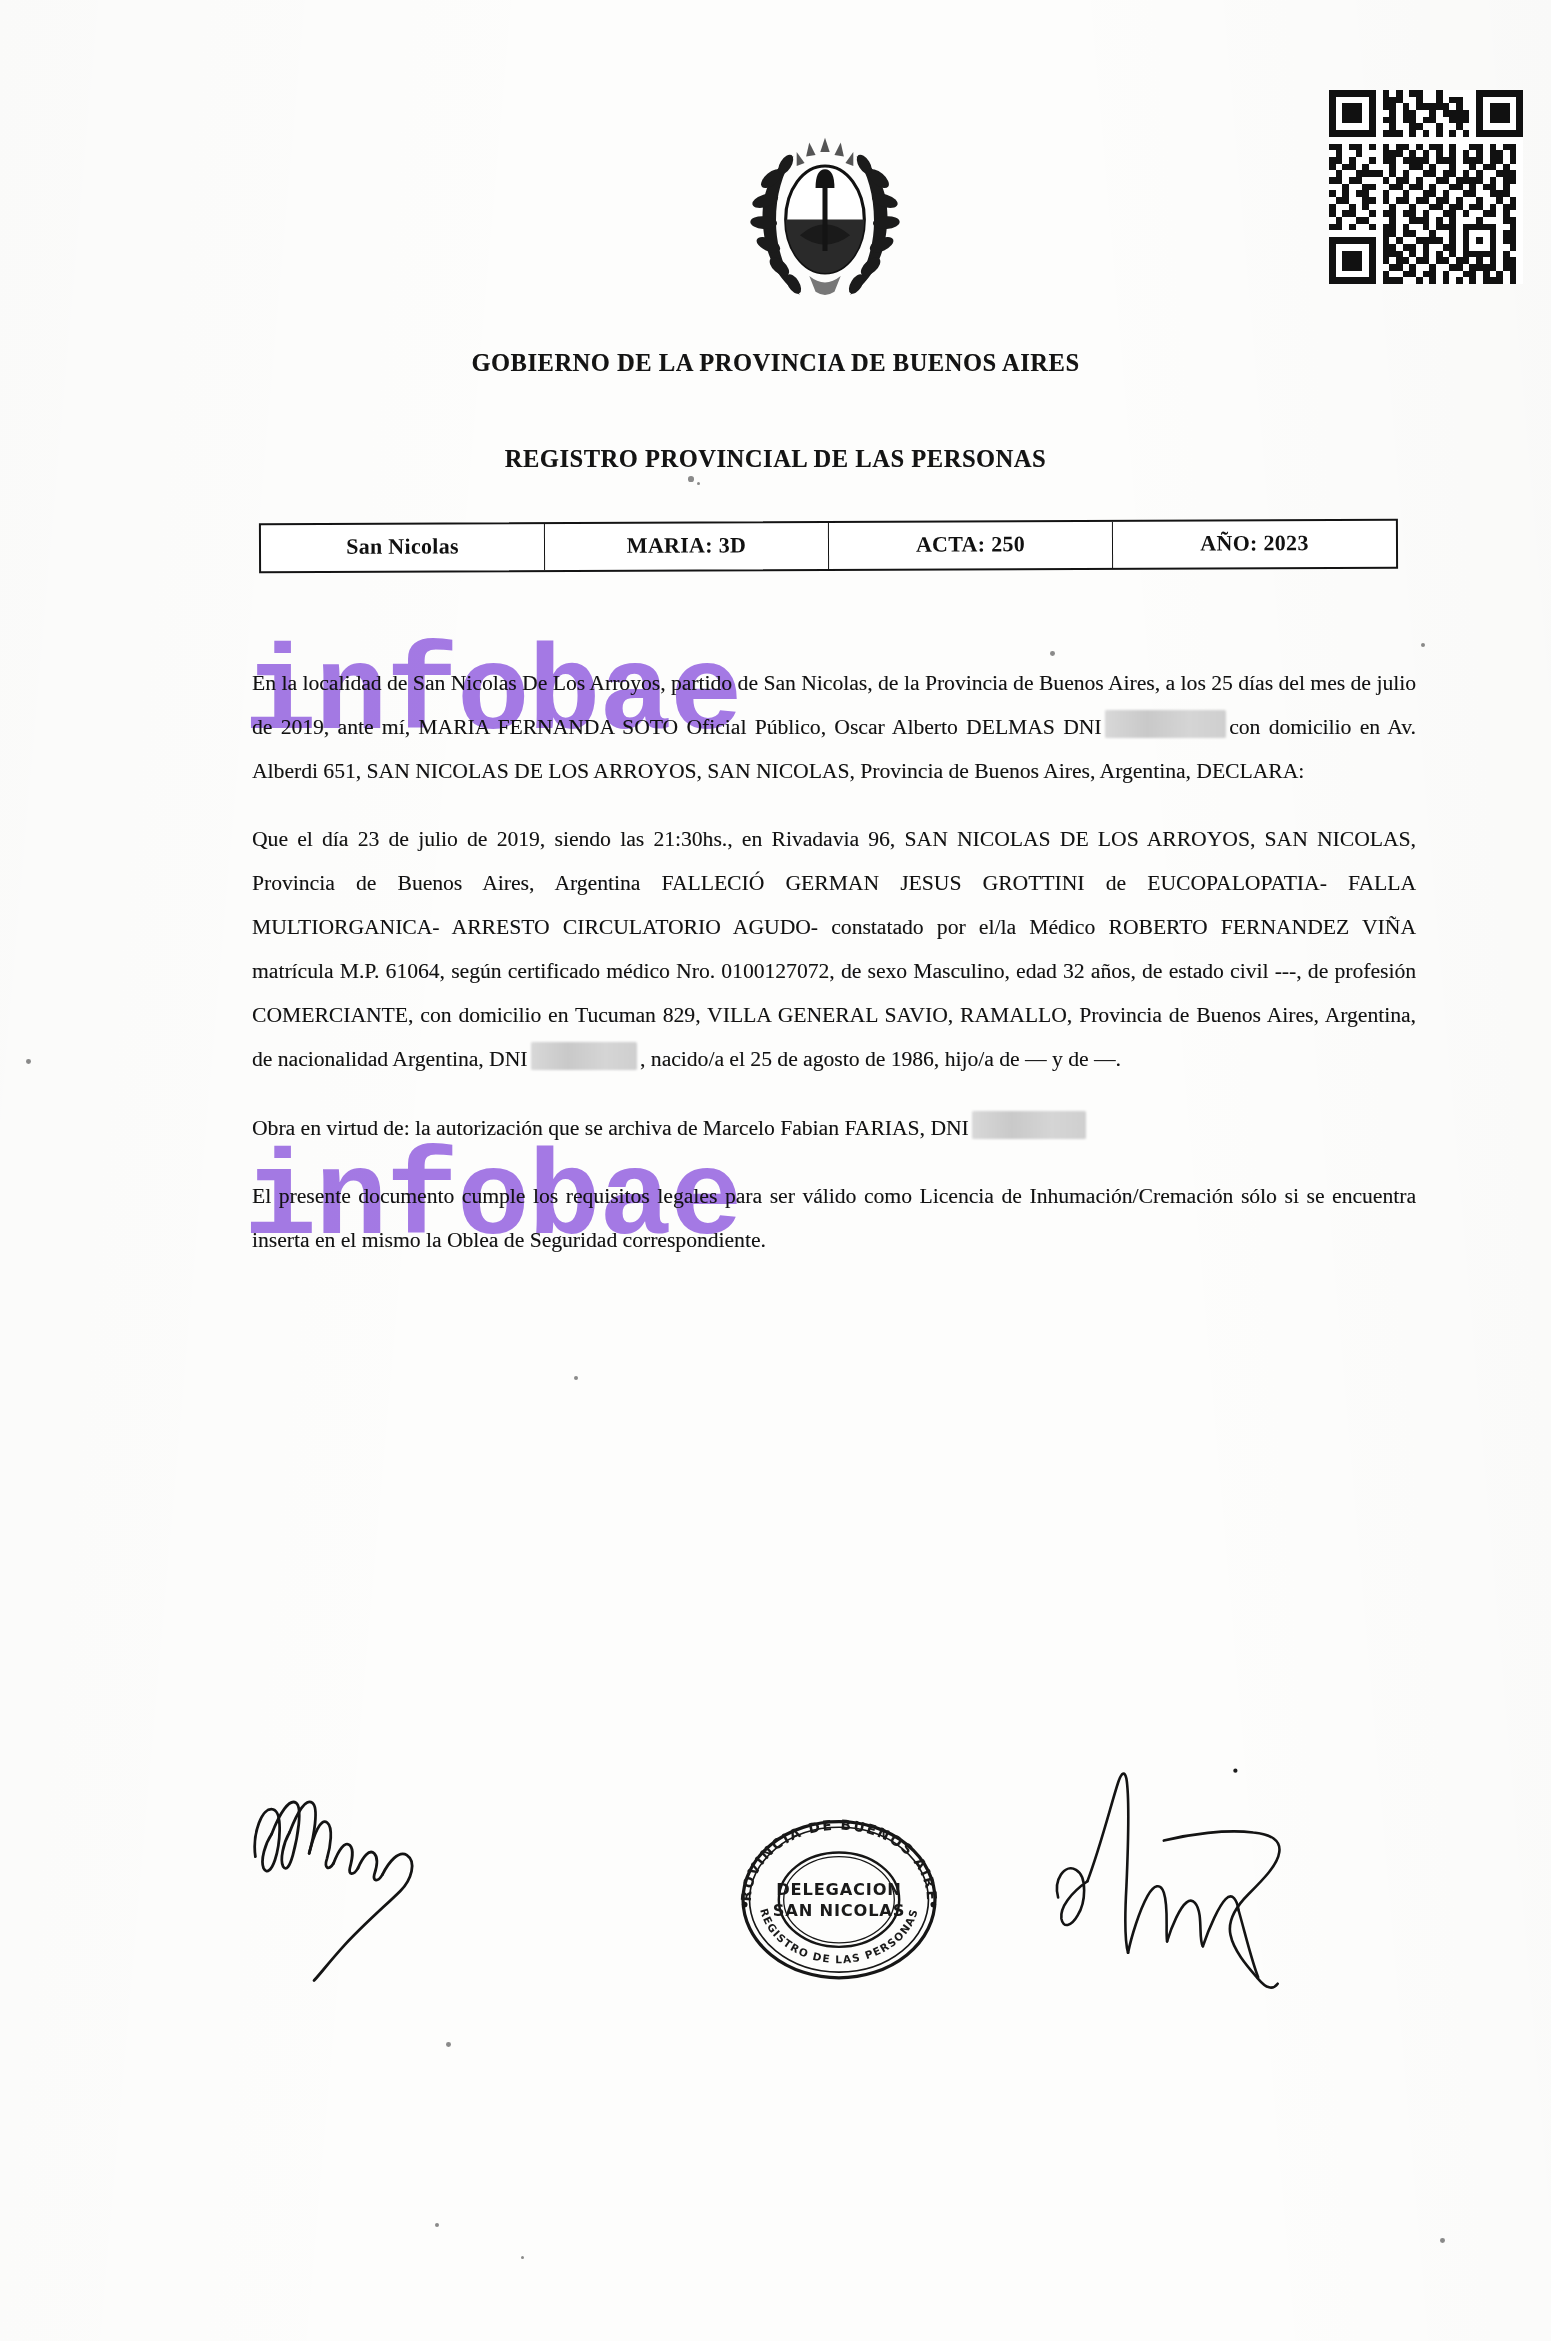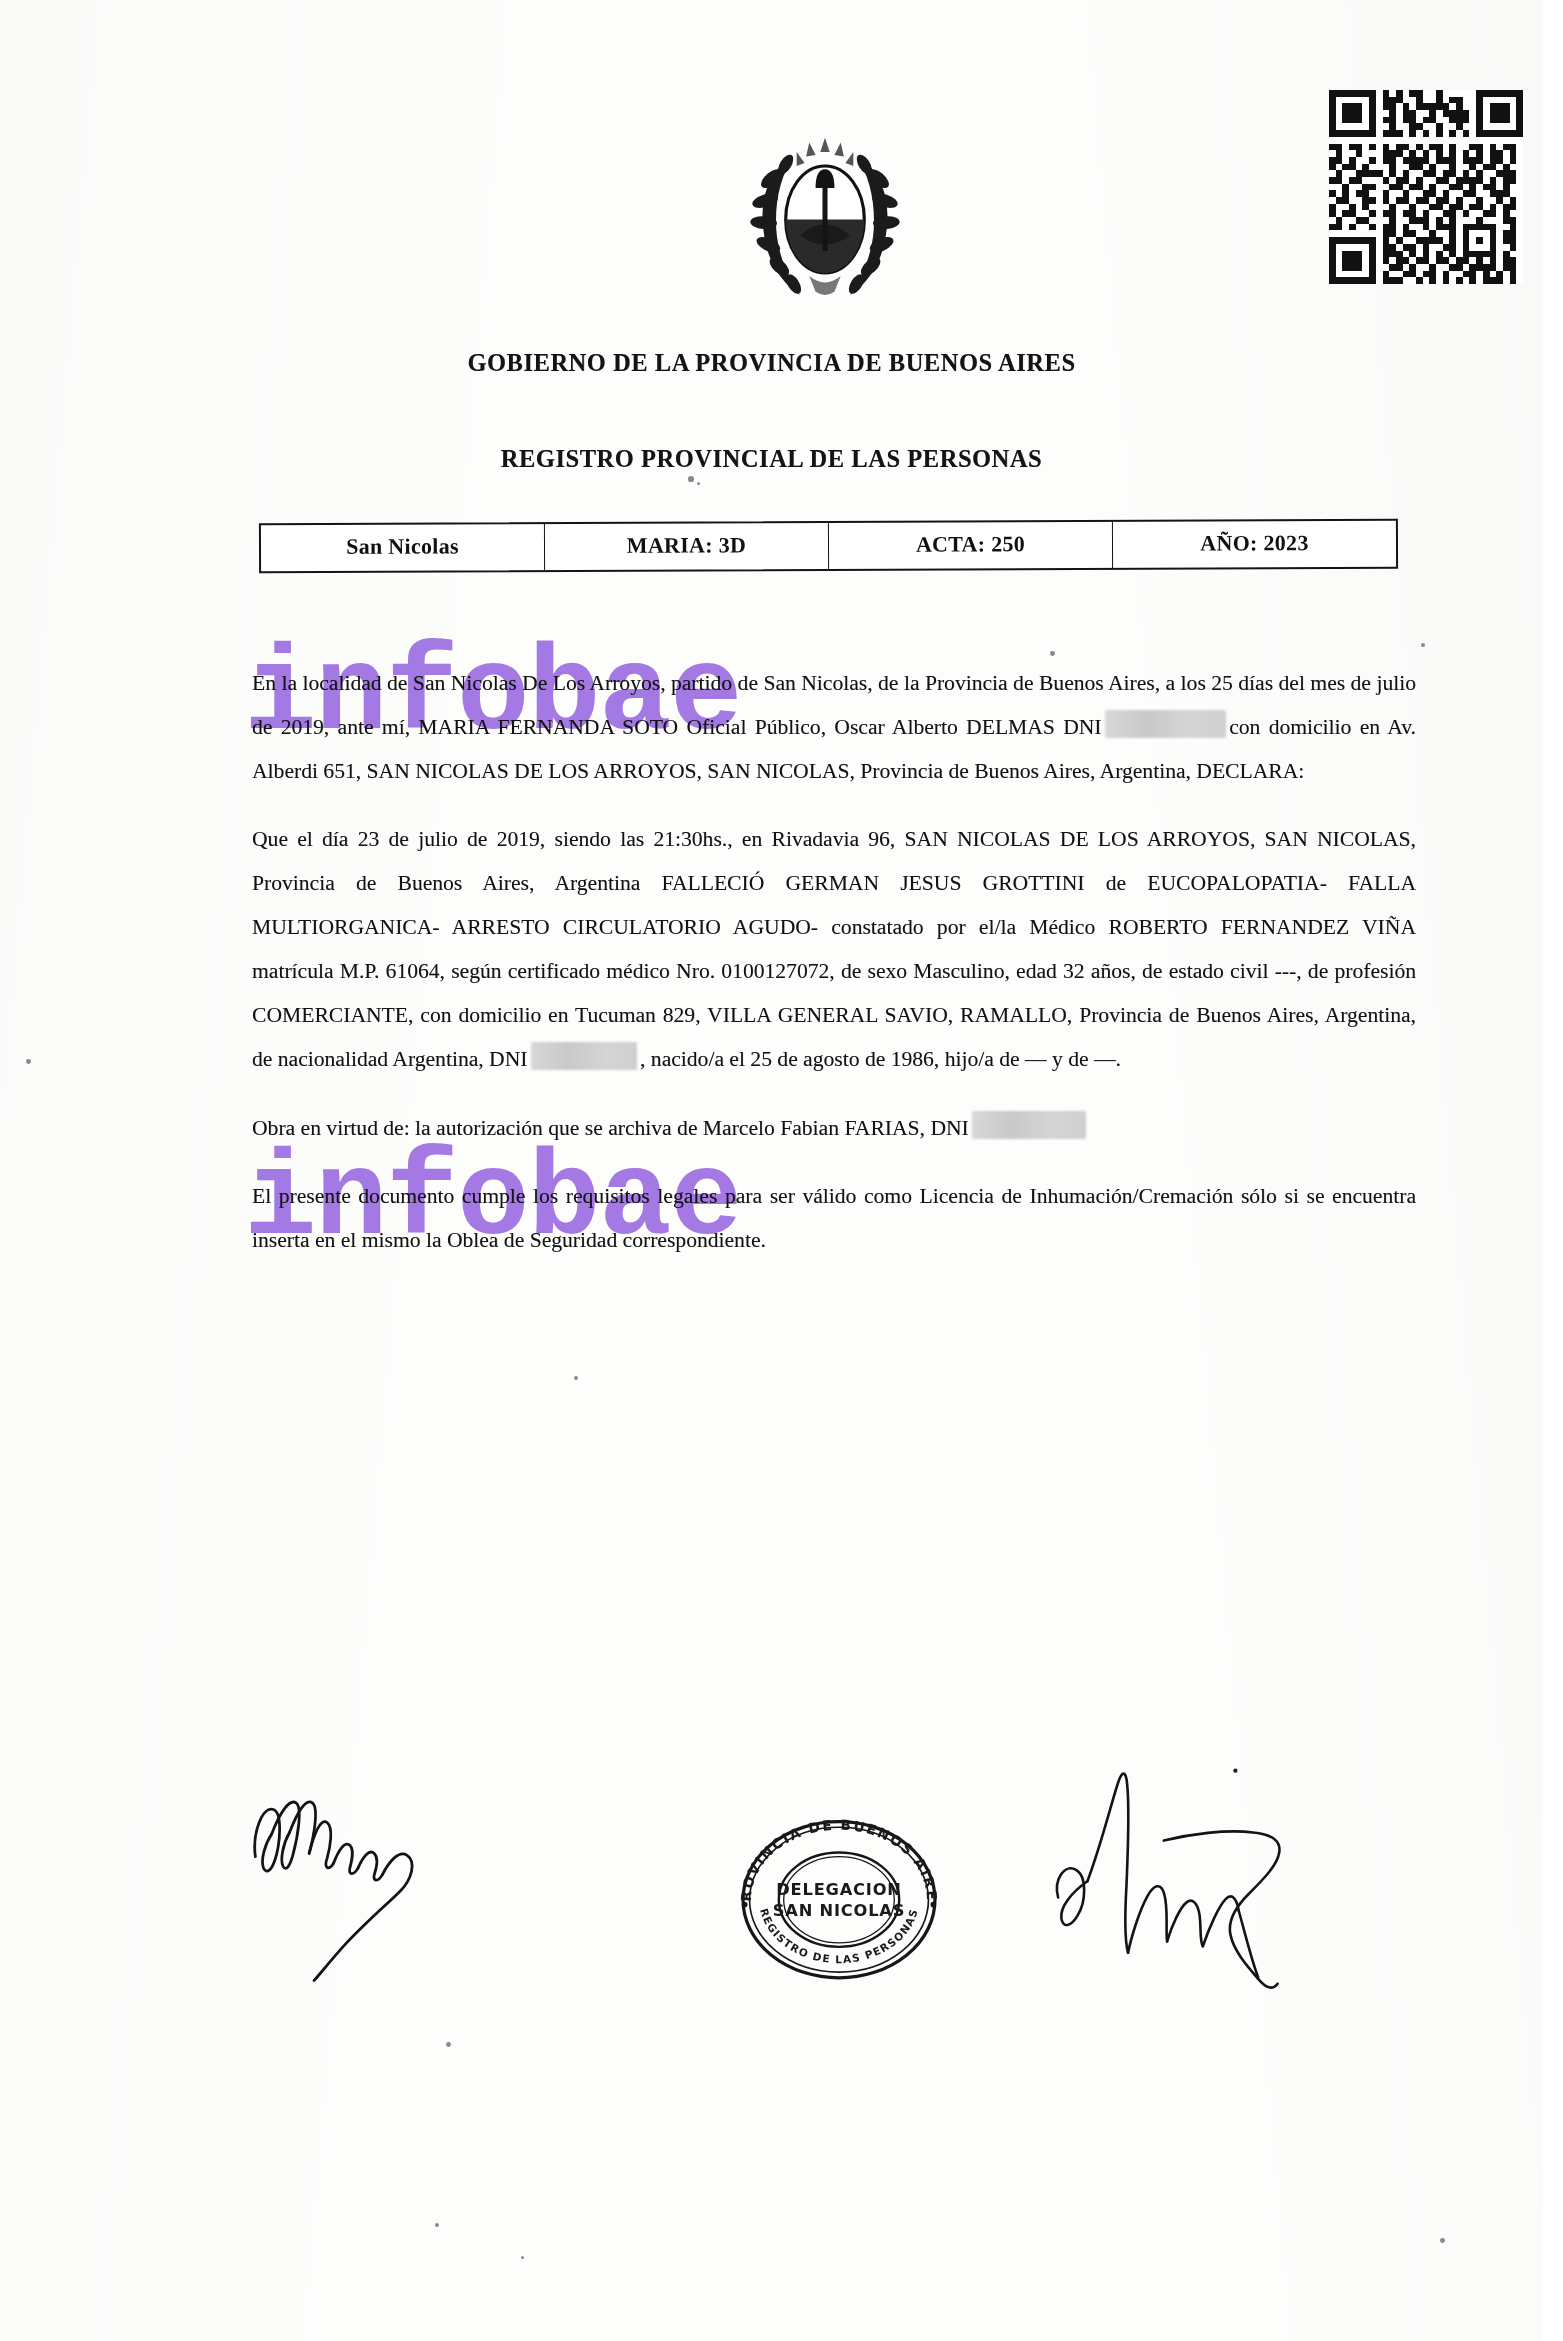--- a/index.html
+++ b/index.html
@@ -12,20 +12,21 @@
     font-family: "Liberation Serif", "DejaVu Serif", serif;
     color: #111111;
   }
 
   .page {
     position: relative;
     width: 1543px;
     height: 2342px;
     background: #fdfdfc;
     overflow: hidden;
+    padding-left: 8px;
   }
 
   
   .paper-tint {
     position: absolute;
     inset: 0;
     background:
       linear-gradient(95deg, rgba(0,0,0,0.012) 0%, rgba(0,0,0,0) 35%),
       linear-gradient(265deg, rgba(0,0,0,0.015) 0%, rgba(0,0,0,0) 30%);
     pointer-events: none;

